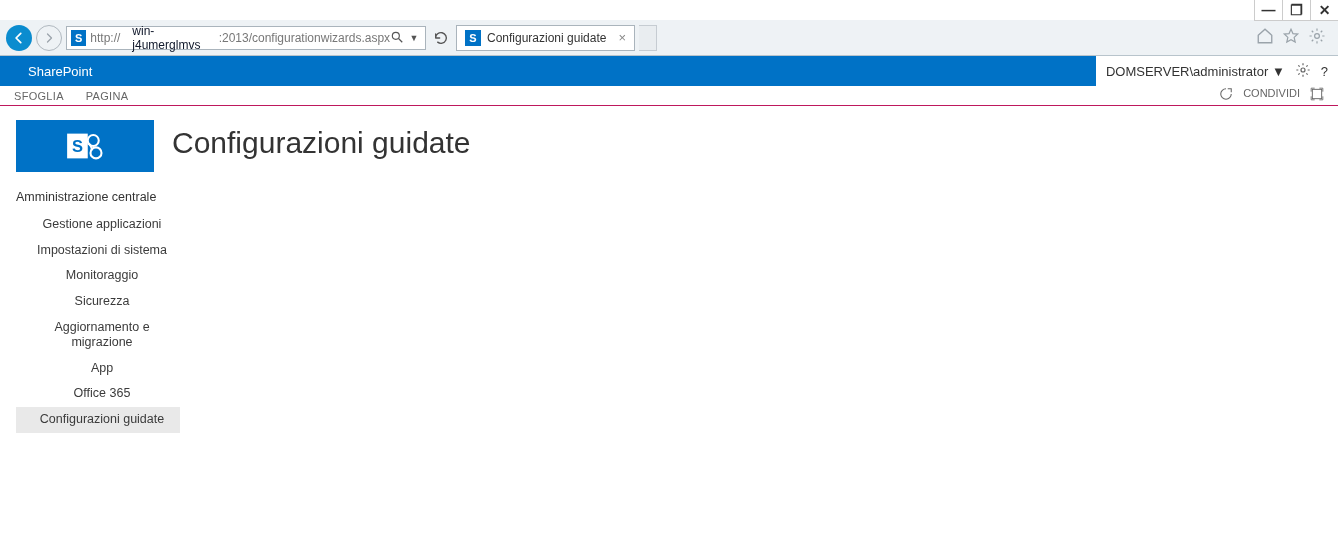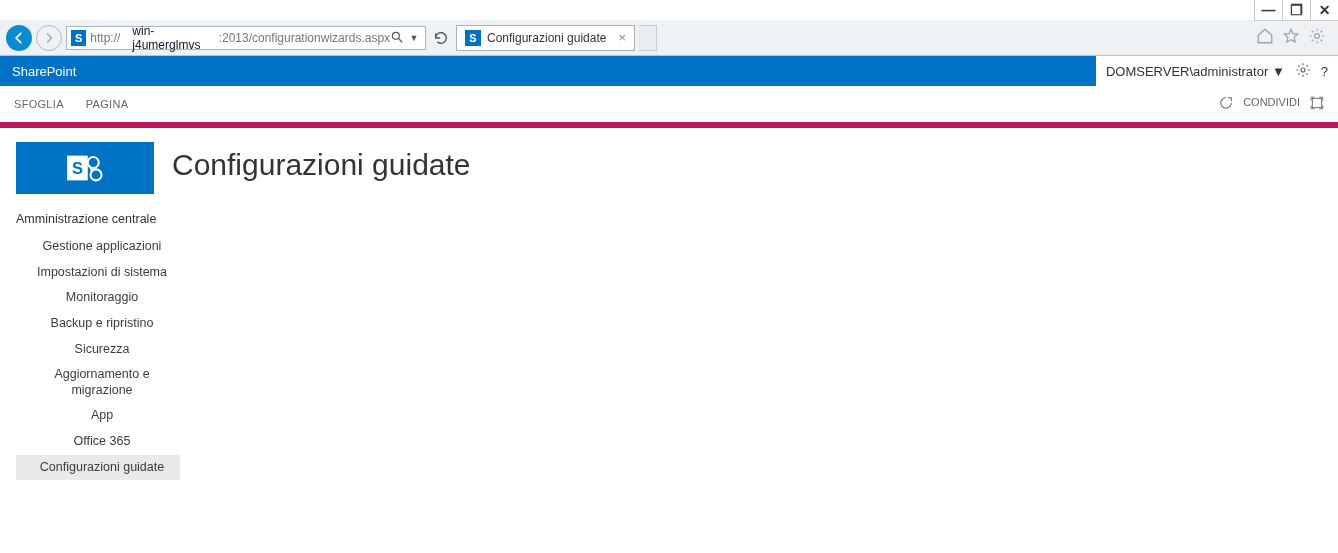--- a/index.html
+++ b/index.html
@@ -22,27 +22,27 @@
 .srch { width:16px; height:16px; margin-left:auto; margin-right:4px; color:#555; }
 .srchdrop { width:10px; color:#555; font-size:9px; margin-right:6px; }
 .refbtn { width:22px; height:22px; display:flex; align-items:center; justify-content:center; color:#555; }
 .tab { height:26px; border:1px solid #aab4bc; background:#fff; display:flex; align-items:center; padding:0 8px; font-size:12px; gap:6px; }
 .tab .spicon { width:16px; height:16px; background:#0072c6; color:#fff; font-size:11px; font-weight:bold; display:flex; align-items:center; justify-content:center; }
 .tab .close { color:#888; font-size:13px; margin-left:6px; }
 .newtab { width:18px; height:26px; border:1px solid #c6ccd2; border-left:none; background:#e9edf0; }
 .ierhs { margin-left:auto; display:flex; gap:8px; color:#9aa3aa; font-size:16px; padding-right:6px; }
 
 
-.suitebar { height:30px; background:#0072c6; color:#fff; display:flex; align-items:center; padding:0 12px; font-size:13px; }
+.suitebar { height:30px; background:#0072c6; color:#fff; display:flex; align-items:center; padding:0 28px; font-size:13px; }
 .suitebar .brand { font-weight:400; }
 
 .suiteright { position:absolute; right:0; top:56px; height:30px; background:#fff; display:flex; align-items:center; padding:0 10px; gap:10px; }
 
 
-.ribbon { height:42px; border-bottom:6px solid #be185d; display:flex; align-items:center; padding:0 14px; gap:22px; font-size:11px; color:#666; }
+.ribbon { height:20px; border-bottom:1px solid #be185d; display:flex; align-items:center; padding:0 14px; gap:22px; font-size:11px; color:#666; }
 .ribbon .rtab { text-transform:uppercase; letter-spacing:.3px; }
 .ribbon .ractions { margin-left:auto; display:flex; align-items:flex-start; gap:10px; color:#666; font-size:11px; }
 .ribbon .ractions .ic { font-size:14px; }
 
 
 .page { display:flex; padding:14px 0 0 16px; }
 .logo { width:138px; height:52px; background:#0072c6; display:flex; align-items:center; justify-content:center; }
 .logo svg { width:44px; height:44px; }
 .titlewrap { margin-left:18px; }
 .ptitle { font-size:30px; font-weight:300; color:#333; margin-top:6px; }
@@ -175,21 +175,20 @@
   </div>
 </div>
 
 <div class="content">
   <div class="nav">
     <div class="navhead">Amministrazione centrale</div>
     <ul id="navlist">
         <li>Gestione applicazioni</li>
         <li>Impostazioni di sistema</li>
         <li>Monitoraggio</li>
-        <li>Backup e ripristino</li>
         <li>Sicurezza</li>
         <li>Aggiornamento e migrazione</li>
         <li>App</li>
         <li>Office 365</li>
         <li class="sel">Configurazioni guidate</li>
       </ul>
   </div>
 </div>
 
 </body></html>

